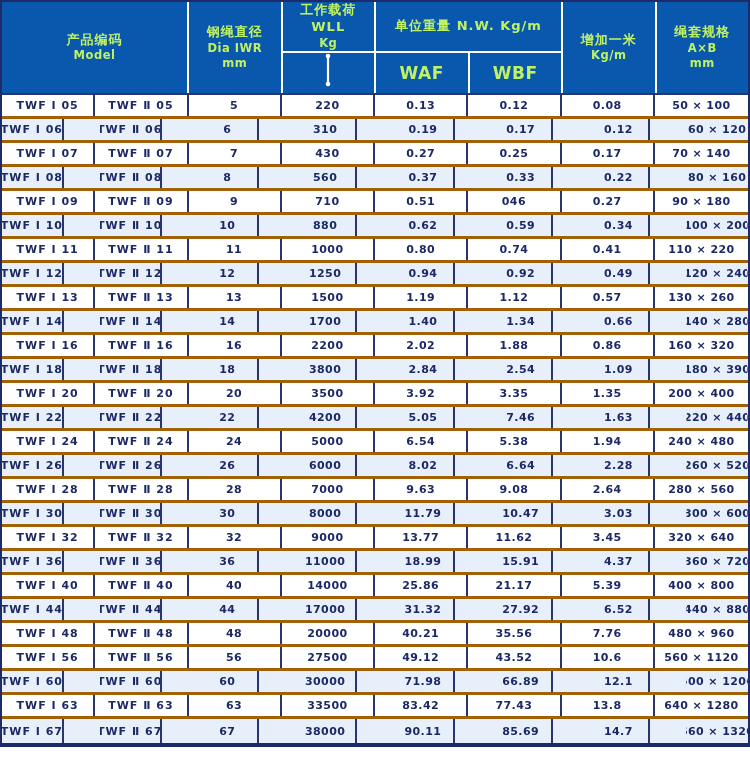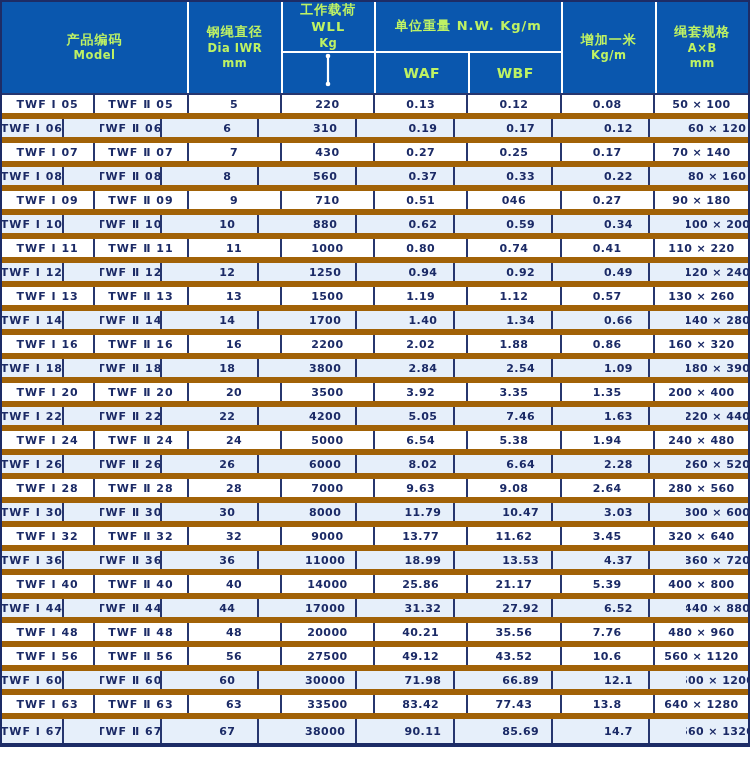--- a/index.html
+++ b/index.html
@@ -44,46 +44,46 @@
   .hcell .en { font-size: 11.5px; letter-spacing: 0.5px; }
   .h-model { grid-area: 1 / 1 / 3 / 3; }
   .h-dia   { grid-area: 1 / 3 / 3 / 4; }
   .h-wll   { grid-area: 1 / 4 / 2 / 5; }
   .h-wll-sym { grid-area: 2 / 4 / 3 / 5; }
   .h-nw    { grid-area: 1 / 5 / 2 / 7; align-items: center; }
   .h-waf   { grid-area: 2 / 5 / 3 / 6; }
   .h-wbf   { grid-area: 2 / 6 / 3 / 7; text-align: center; }
   .h-add   { grid-area: 1 / 7 / 3 / 8; }
   .h-spec  { grid-area: 1 / 8 / 3 / 9; }
-  .h-waf .en, .h-wbf .en { font-size: 14px; }
+  .h-waf .en, .h-wbf .en { font-size: 17px; }
   
   .tbody { background: #ffffff; }
   .trow {
     display: grid;
     grid-template-columns: repeat(8, 1fr);
     height: 24px;
     box-sizing: border-box;
-    border-bottom: 6px solid #a16207;
+    border-bottom: 3px solid #a16207;
     background: #ffffff;
   }
   .trow.alt { background: #e6effa; gap: 36px; }
   .trow:last-child { border-bottom: none; }
   .tcell {
     display: flex;
     align-items: center;
     justify-content: center;
     border-right: 2px solid #27366e;
     font-size: 11px;
     font-weight: 600;
     color: #1b2a66;
     letter-spacing: 0.4px;
     white-space: nowrap;
     overflow: hidden;
   }
-  .tcell:last-child { border-right: none; }
+  .tcell:last-child { border-right: none; border-radius: 11px; }
   .tcell.model { letter-spacing: 1px; }
 </style>
 </head>
 <body>
 
 <div class="page">
   <div class="table-wrap">
 
     <div class="thead">
       <div class="hcell h-model">
@@ -318,21 +318,21 @@
           <div class="tcell">11.62</div>
           <div class="tcell">3.45</div>
           <div class="tcell">320 × 640</div>
         </div>
         <div class="trow alt">
           <div class="tcell model">TWF Ⅰ 36</div>
           <div class="tcell model">TWF Ⅱ 36</div>
           <div class="tcell">36</div>
           <div class="tcell">11000</div>
           <div class="tcell">18.99</div>
-          <div class="tcell">13.53</div>
+          <div class="tcell">15.91</div>
           <div class="tcell">4.37</div>
           <div class="tcell">360 × 720</div>
         </div>
         <div class="trow">
           <div class="tcell model">TWF Ⅰ 40</div>
           <div class="tcell model">TWF Ⅱ 40</div>
           <div class="tcell">40</div>
           <div class="tcell">14000</div>
           <div class="tcell">25.86</div>
           <div class="tcell">21.17</div>

